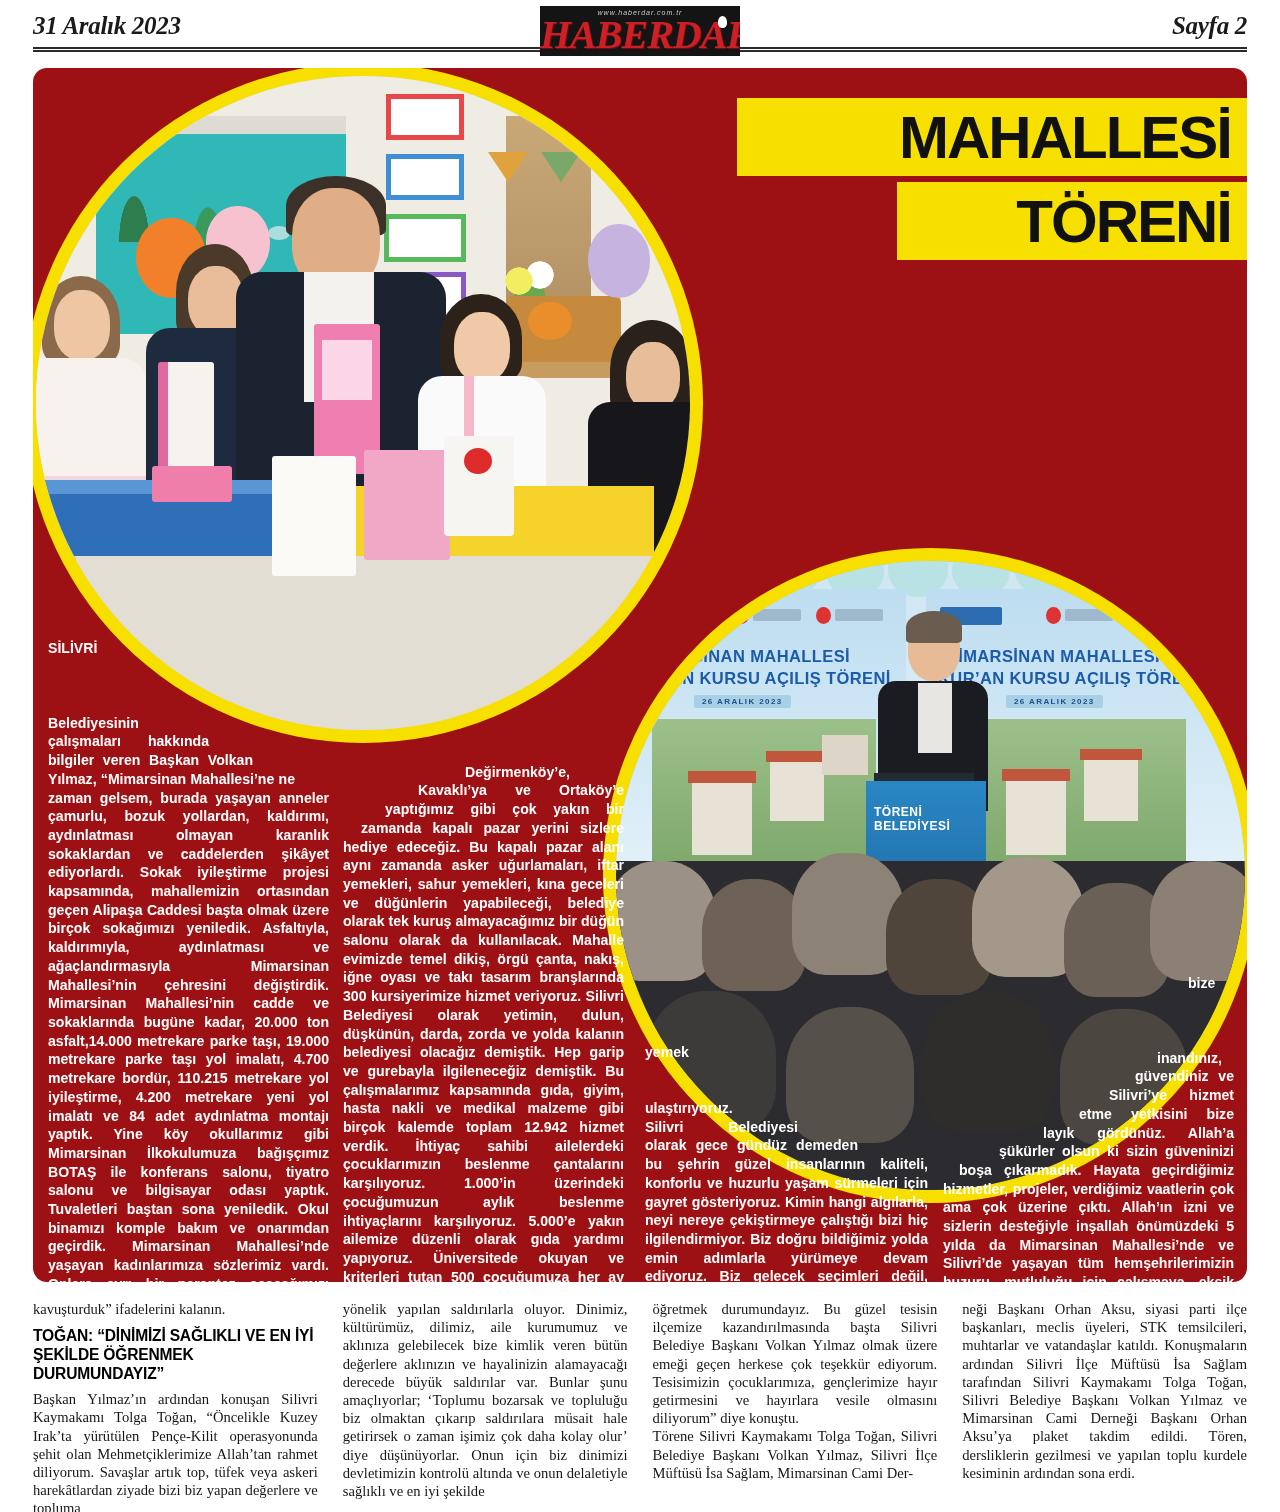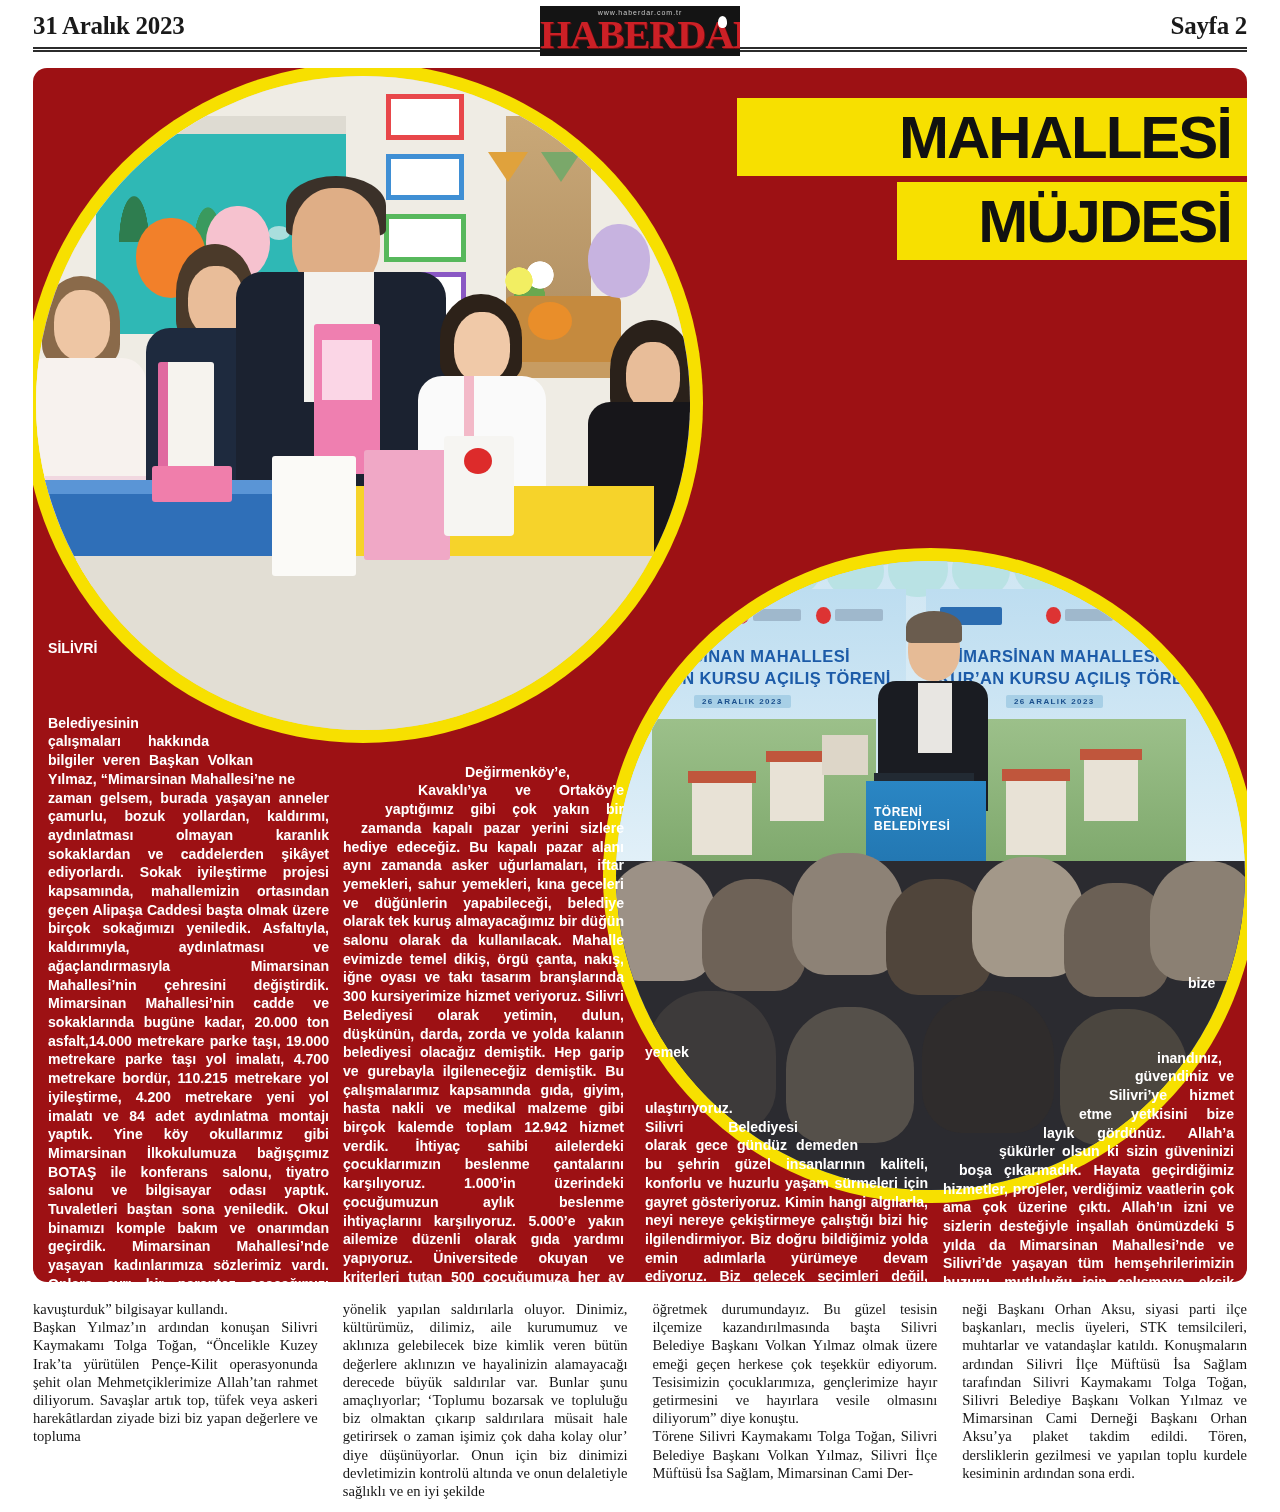--- a/index.html
+++ b/index.html
@@ -10,21 +10,21 @@
     background: #ffffff;
     font-family: "Liberation Serif", serif;
     overflow: hidden;
     position: relative;
   }
 
   
   .masthead {
     position: absolute;
     left: 0; top: 0;
-    width: 1280px; height: 62px;
+    width: 1280px; height: 62px; font-style: italic;
   }
   .masthead-date {
     position: absolute;
     left: 33px; top: 12px;
     font-family: "Liberation Serif", serif;
     font-size: 25px;
     font-weight: 700;
     color: #1a1a1a;
     letter-spacing: -0.3px;
   }
@@ -521,21 +521,21 @@
       <div class="head-b" style="left:534px; top:300px; width:110px; height:120px; background:#8b8073;"></div>
       <div class="head-b" style="left:30px;  top:430px; width:130px; height:140px; background:#3d3a3a;"></div>
       <div class="head-b" style="left:170px; top:446px; width:128px; height:136px; background:#55504a;"></div>
       <div class="head-b" style="left:306px; top:430px; width:132px; height:142px; background:#2f2c2c;"></div>
       <div class="head-b" style="left:444px; top:448px; width:128px; height:136px; background:#4b463f;"></div>
     </div>
   </div>
 
   <div class="headline-wrap">
     <span class="hl-line hl-1">MAHALLESİ</span>
-    <span class="hl-line hl-4">MÜJDESİ</span>
+    <span class="hl-line hl-4">TÖRENİ</span>
   </div>
 
   <div class="redcols">
     <div class="redcol" id="rc1">
       <span class="carve w1"></span>
         <span class="carve w1"></span>
         <span class="carve w2"></span>
       <span class="carve w3"></span>
         <span class="carve w4"></span>
         <span class="carve w5"></span>
@@ -575,21 +575,22 @@
         <span class="carve t8"></span>
       <span class="carve t9"></span>
         <span class="carve t10"></span>
       <p>bize inandınız, güvendiniz ve Silivri’ye hizmet etme yetkisini bize layık gördünüz. Allah’a şükürler olsun ki sizin güveninizi boşa çıkarmadık. Hayata geçirdiğimiz hizmetler, projeler, verdiğimiz vaatlerin çok ama çok üzerine çıktı. Allah’ın izni ve sizlerin desteğiyle inşallah önümüzdeki 5 yılda da Mimarsinan Mahallesi’nde ve Silivri’de yaşayan tüm hemşehrilerimizin huzuru, mutluluğu için çalışmaya, eksik kalan hizmetleri ve talepleri tamamlamaya devam edeceğiz. Bu duygu ve düşüncelerle, Mimarsinan Kur’an Kursu’muzun mahallemize ve Silivri’mize hayırlı uğurlu olmasını diliyorum” dedi.</p>
     </div>
   </div>
 </div>
 
 <div class="bottom-cols">
   <div class="bcol">
-    <p>kavuşturduk” bilgisayar kullandı.</p>
+    <p>kavuşturduk” ifadelerini kalanın.</p>
+    <p class="subhead">TOĞAN: “DİNİMİZİ SAĞLIKLI VE EN İYİ ŞEKİLDE ÖĞRENMEK DURUMUNDAYIZ”</p>
     <p>Başkan Yılmaz’ın ardından konuşan Silivri Kaymakamı Tolga Toğan, “Öncelikle Kuzey Irak’ta yürütülen Pençe-Kilit operasyonunda şehit olan Mehmetçiklerimize Allah’tan rahmet diliyorum. Savaşlar artık top, tüfek veya askeri harekâtlardan ziyade bizi biz yapan değerlere ve topluma</p>
   </div>
   <div class="bcol">
     <p>yönelik yapılan saldırılarla oluyor. Dinimiz, kültürümüz, dilimiz, aile kurumumuz ve aklınıza gelebilecek bize kimlik veren bütün değerlere aklınızın ve hayalinizin alamayacağı derecede büyük saldırılar var. Bunlar şunu amaçlıyorlar; ‘Toplumu bozarsak ve topluluğu biz olmaktan çıkarıp saldırılara müsait hale getirirsek o zaman işimiz çok daha kolay olur’ diye düşünüyorlar. Onun için biz dinimizi devletimizin kontrolü altında ve onun delaletiyle sağlıklı ve en iyi şekilde</p>
   </div>
   <div class="bcol">
     <p>öğretmek durumundayız. Bu güzel tesisin ilçemize kazandırılmasında başta Silivri Belediye Başkanı Volkan Yılmaz olmak üzere emeği geçen herkese çok teşekkür ediyorum. Tesisimizin çocuklarımıza, gençlerimize hayır getirmesini ve hayırlara vesile olmasını diliyorum” diye konuştu.</p>
     <p>Törene Silivri Kaymakamı Tolga Toğan, Silivri Belediye Başkanı Volkan Yılmaz, Silivri İlçe Müftüsü İsa Sağlam, Mimarsinan Cami Der-</p>
   </div>
   <div class="bcol">

